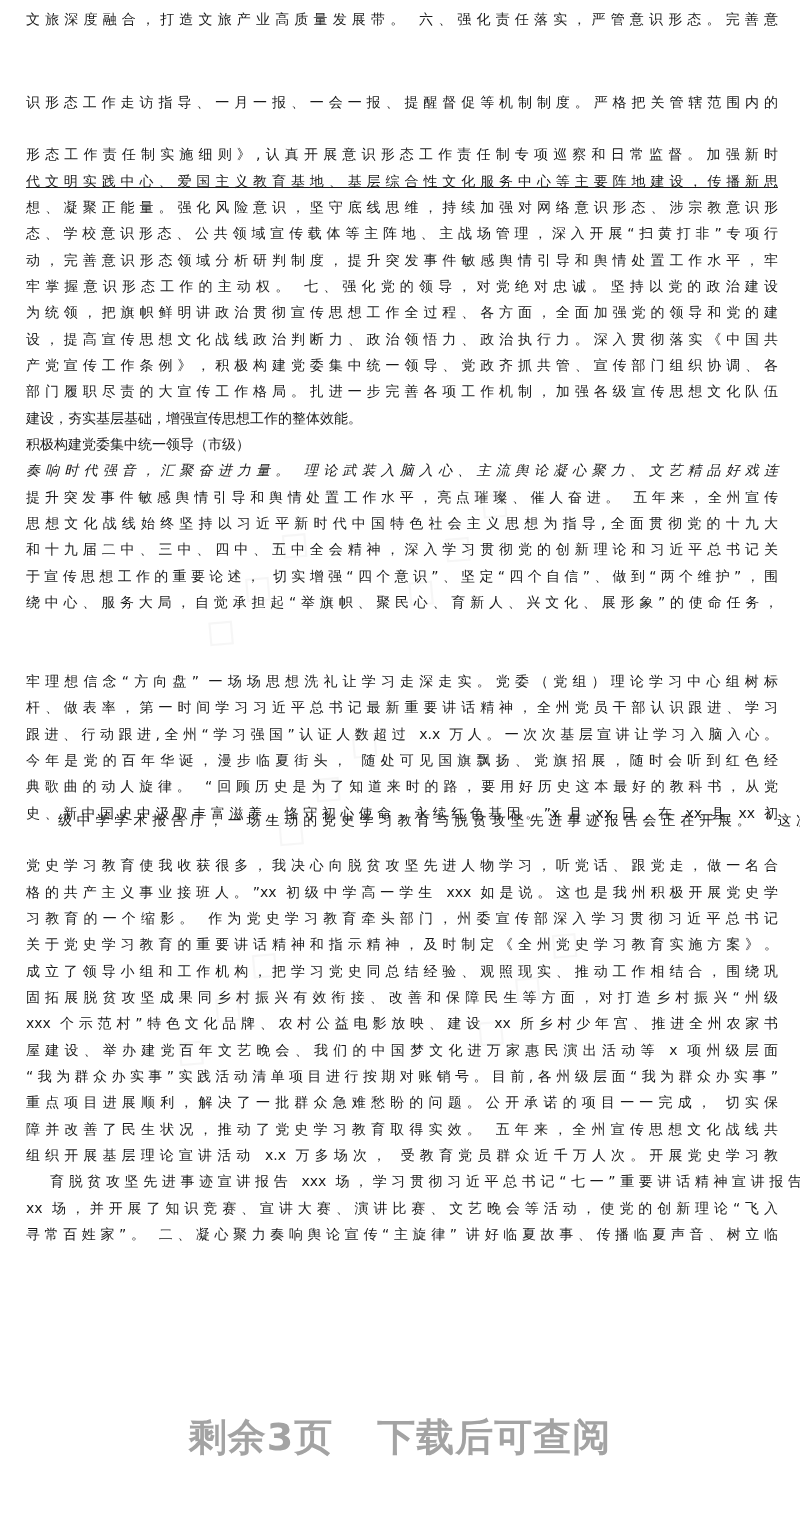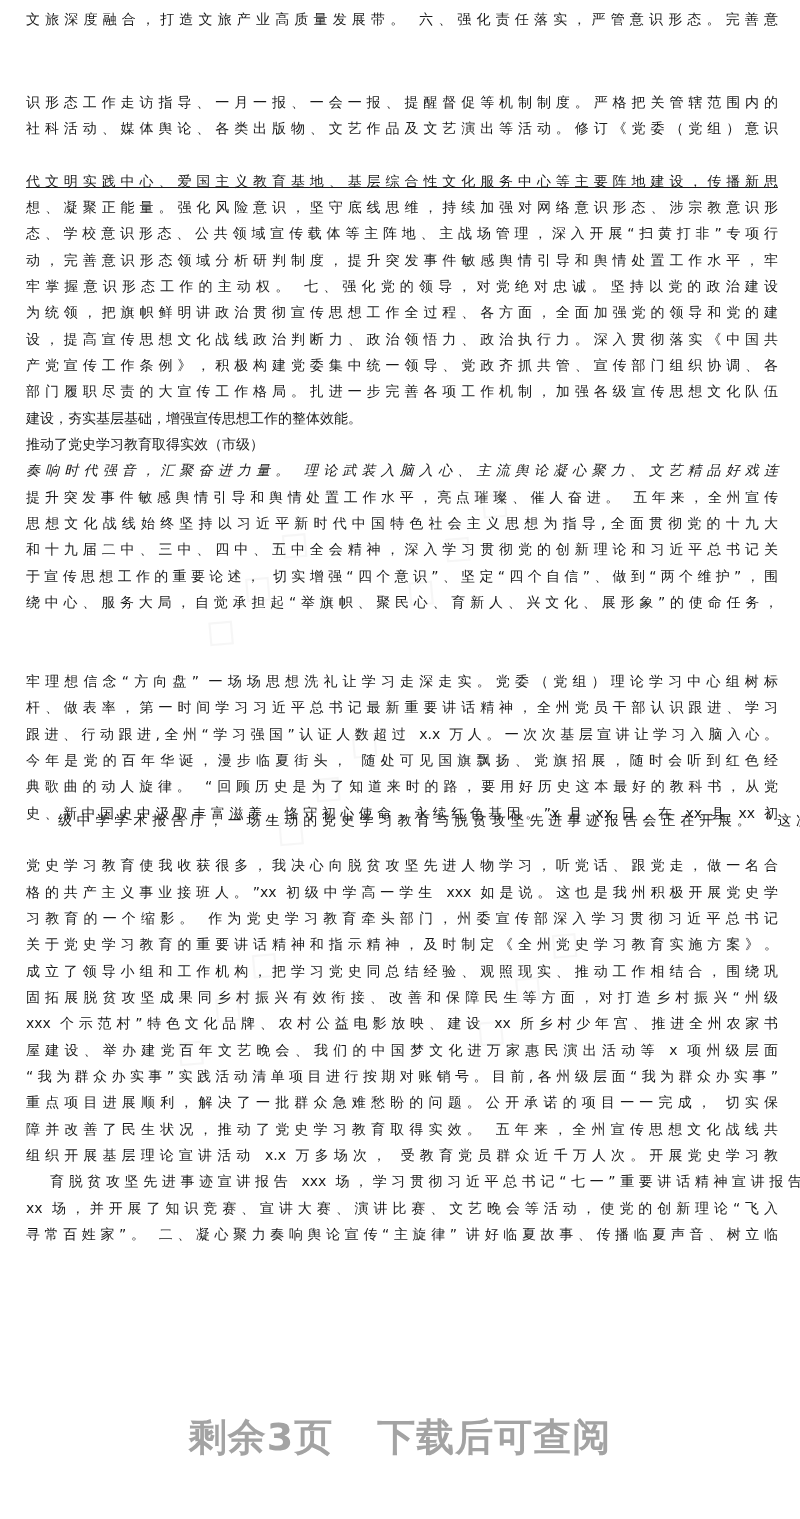--- a/index.html
+++ b/index.html
@@ -74,32 +74,32 @@
     <div class="wm" style="left:180px;top:560px;">◇ ◇ ◇</div>
     <div class="wm" style="left:380px;top:520px;">◇ ◇ ◇</div>
     <div class="wm" style="left:250px;top:760px;">◇ ◇ ◇</div>
     <div class="wm" style="left:450px;top:960px;">◇ ◇ ◇</div>
     <div class="wm" style="left:150px;top:980px;">◇ ◇ ◇</div>
   </div>
 
   <div class="line" style="top:6px;">文旅深度融合，打造文旅产业高质量发展带。 六、强化责任落实，严管意识形态。完善意</div>
 
   <div class="line" style="top:89px;">识形态工作走访指导、一月一报、一会一报、提醒督促等机制制度。严格把关管辖范围内的</div>
-  <div class="line" style="top:115px;">社科活动、媒体舆论、各类出版物、文艺作品及文艺演出等活动。修订《党委（党组）意识</div>
+  <div class="line" style="top:141px;">形态工作责任制实施细则》,认真开展意识形态工作责任制专项巡察和日常监督。加强新时</div>
   <div class="line" style="top:168px;text-decoration:underline;">代文明实践中心、爱国主义教育基地、基层综合性文化服务中心等主要阵地建设，传播新思</div>
   <div class="line" style="top:194px;">想、凝聚正能量。强化风险意识，坚守底线思维，持续加强对网络意识形态、涉宗教意识形</div>
   <div class="line" style="top:220px;">态、学校意识形态、公共领域宣传载体等主阵地、主战场管理，深入开展“扫黄打非”专项行</div>
   <div class="line" style="top:247px;">动，完善意识形态领域分析研判制度，提升突发事件敏感舆情引导和舆情处置工作水平，牢</div>
   <div class="line" style="top:273px;">牢掌握意识形态工作的主动权。 七、强化党的领导，对党绝对忠诚。坚持以党的政治建设</div>
   <div class="line" style="top:299px;">为统领，把旗帜鲜明讲政治贯彻宣传思想工作全过程、各方面，全面加强党的领导和党的建</div>
   <div class="line" style="top:326px;">设，提高宣传思想文化战线政治判断力、政治领悟力、政治执行力。深入贯彻落实《中国共</div>
   <div class="line" style="top:352px;">产党宣传工作条例》，积极构建党委集中统一领导、党政齐抓共管、宣传部门组织协调、各</div>
   <div class="line" style="top:378px;">部门履职尽责的大宣传工作格局。扎进一步完善各项工作机制，加强各级宣传思想文化队伍</div>
   <div class="line short" style="top:405px;">建设，夯实基层基础，增强宣传思想工作的整体效能。</div>
-  <div class="line short" style="top:431px;">推动了党史学习教育取得实效（市级）</div>
+  <div class="line short" style="top:431px;">积极构建党委集中统一领导（市级）</div>
   <div class="line" style="top:457px;font-style:italic;">奏响时代强音，汇聚奋进力量。 理论武装入脑入心、主流舆论凝心聚力、文艺精品好戏连</div>
   <div class="line" style="top:484px;">提升突发事件敏感舆情引导和舆情处置工作水平，亮点璀璨、催人奋进。 五年来，全州宣传</div>
   <div class="line" style="top:510px;">思想文化战线始终坚持以习近平新时代中国特色社会主义思想为指导,全面贯彻党的十九大</div>
   <div class="line" style="top:536px;">和十九届二中、三中、四中、五中全会精神，深入学习贯彻党的创新理论和习近平总书记关</div>
   <div class="line" style="top:563px;">于宣传思想工作的重要论述，  切实增强“四个意识”、坚定“四个自信”、做到“两个维护”，围</div>
   <div class="line" style="top:589px;">绕中心、服务大局，自觉承担起“举旗帜、聚民心、育新人、兴文化、展形象”的使命任务，</div>
   <div class="line" style="top:668px;">牢理想信念“方向盘” 一场场思想洗礼让学习走深走实。党委（党组）理论学习中心组树标</div>
   <div class="line" style="top:694px;">杆、做表率，第一时间学习习近平总书记最新重要讲话精神，全州党员干部认识跟进、学习</div>
   <div class="line" style="top:721px;">跟进、行动跟进,全州“学习强国”认证人数超过 x.x 万人。一次次基层宣讲让学习入脑入心。</div>
   <div class="line" style="top:747px;">今年是党的百年华诞，漫步临夏街头，  随处可见国旗飘扬、党旗招展，随时会听到红色经</div>

